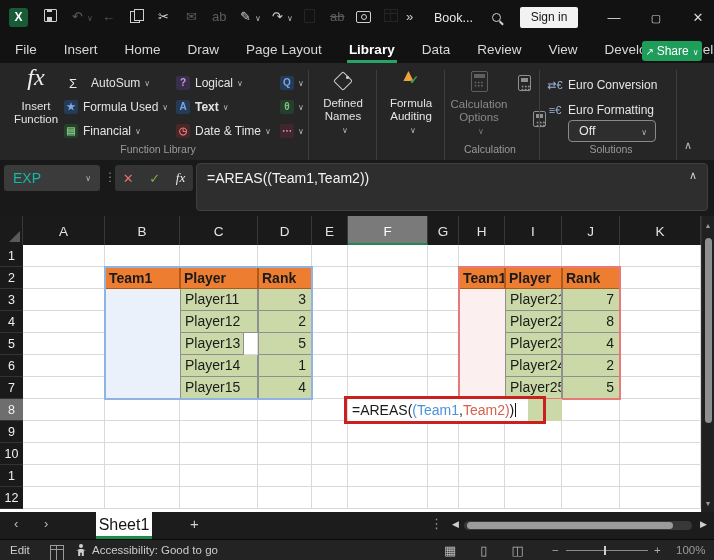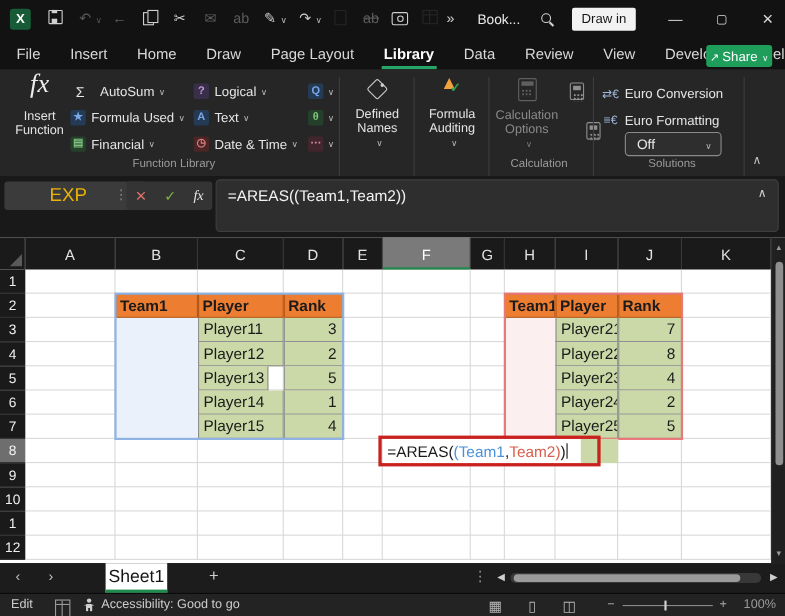--- a/index.html
+++ b/index.html
@@ -59,21 +59,21 @@
   
   #ribbon{left:0;top:63px;width:714px;height:97px;background:#262626;}
   .rdiv{position:absolute;top:7px;width:1px;height:132px;background:#3d3d3d;}
   .rlabel{position:absolute;top:80px;font-size:10.5px;color:#9a9a9a;text-align:center;}
   .rbtn-row{position:absolute;height:22px;display:flex;align-items:center;font-size:12px;color:#e4e4e4;white-space:nowrap;}
   .rbtn-row .glyph{width:18px;text-align:center;margin-right:4px;font-size:13px;}
   .bigbtn{position:absolute;text-align:center;font-size:11.5px;color:#e4e4e4;line-height:13px;}
   
   #fbar{left:0;top:160px;width:714px;height:56px;background:#191919;}
   #namebox{position:absolute;left:4px;top:5px;width:96px;height:26px;background:#3b3b3b;border-radius:3px;
-           font-size:17px;color:#eab308;line-height:26px;padding-left:32px;}
+           font-size:14px;color:#14b8a6;line-height:26px;}
   #fbtns{position:absolute;left:115px;top:5px;width:78px;height:26px;background:#343434;border-radius:3px;
          display:flex;align-items:center;justify-content:space-around;font-size:13px;}
   #finput{position:absolute;left:196px;top:3px;width:512px;height:48px;background:#2e2e2e;border:1px solid #3f3f3f;
           border-radius:4px;font-size:14px;color:#f2f2f2;padding:6px 10px;box-sizing:border-box;}
   
   #grid{left:0;top:216px;width:714px;height:296px;background:#fff;}
   .colhdr{position:absolute;top:0;height:29px;background:#1a1a1a;color:#e3e3e3;font-size:13.5px;
           text-align:center;line-height:31px;border-right:1px solid #383838;box-sizing:border-box;}
   .colhdr.sel{background:#7a7a7a;color:#fff;border-bottom:2px solid #1e8a4d;}
   .rowhdr{position:absolute;left:0;width:23px;height:22px;background:#1a1a1a;color:#f0f0f0;font-size:12.5px;
@@ -119,21 +119,21 @@
         <span class="qat" style="left: 240px;">✎<span class="chev"></span></span>
         <span class="qat" style="left: 272px;">↷<span class="chev"></span></span>
         <span class="qat dim" style="left: 304px;"><span class="i-doc dim"></span></span>
         <span class="qat dim" style="left: 330px; text-decoration: line-through;">ab</span>
         <span class="qat" style="left: 356px;"><span class="i-camera"></span></span>
         <span class="qat dim" style="left: 384px;"><span class="i-grid dim"></span></span>
       </div>
     <span class="qat" style="left:406px;color:#cfcfcf;">»</span>
     <span class="qat" style="left:434px;top:10px;font-size:12.5px;color:#e8e8e8;">Book...</span>
     <span class="qat i-search" style="left:492px;top:11px;"></span>
-    <div id="signin">Draw in</div>
+    <div id="signin">Sign in</div>
     <div class="winbtn" style="left:604px;">—</div>
     <div class="winbtn" style="left:646px;font-size:11px;">▢</div>
     <div class="winbtn" style="left:688px;">✕</div>
   </div>
 
   <div id="menubar" class="abs">
       <span class="mtab">File</span>
       <span class="mtab">Insert</span>
       <span class="mtab">Home</span>
       <span class="mtab">Draw</span>
@@ -172,21 +172,21 @@
         </div>
       </div>
     <div id="lib-col2">
         <div class="rbtn-row" style="left: 176px; top: 9px; position: absolute;">
           <span class="ibox" style="background: rgb(58, 47, 74); color: rgb(196, 156, 224);">?</span>
           <span style="margin-left: 5px;">Logical</span>
           <span class="chev"></span>
         </div>
         <div class="rbtn-row" style="left: 176px; top: 33px; position: absolute;">
           <span class="ibox" style="background: rgb(36, 58, 85); color: rgb(122, 167, 232);">A</span>
-          <span style="margin-left: 5px;">Text</span>
+          <span style="margin-left: 5px; font-weight: bold;">Text</span>
           <span class="chev"></span>
         </div>
         <div class="rbtn-row" style="left: 176px; top: 57px; position: absolute;">
           <span class="ibox" style="background: rgb(74, 38, 38); color: rgb(224, 122, 122);">◷</span>
           <span style="margin-left: 5px;">Date &amp; Time</span>
           <span class="chev"></span>
         </div>
       </div>
     <div id="lib-col3">
         <div class="rbtn-row" style="left: 280px; top: 9px; position: absolute;">

